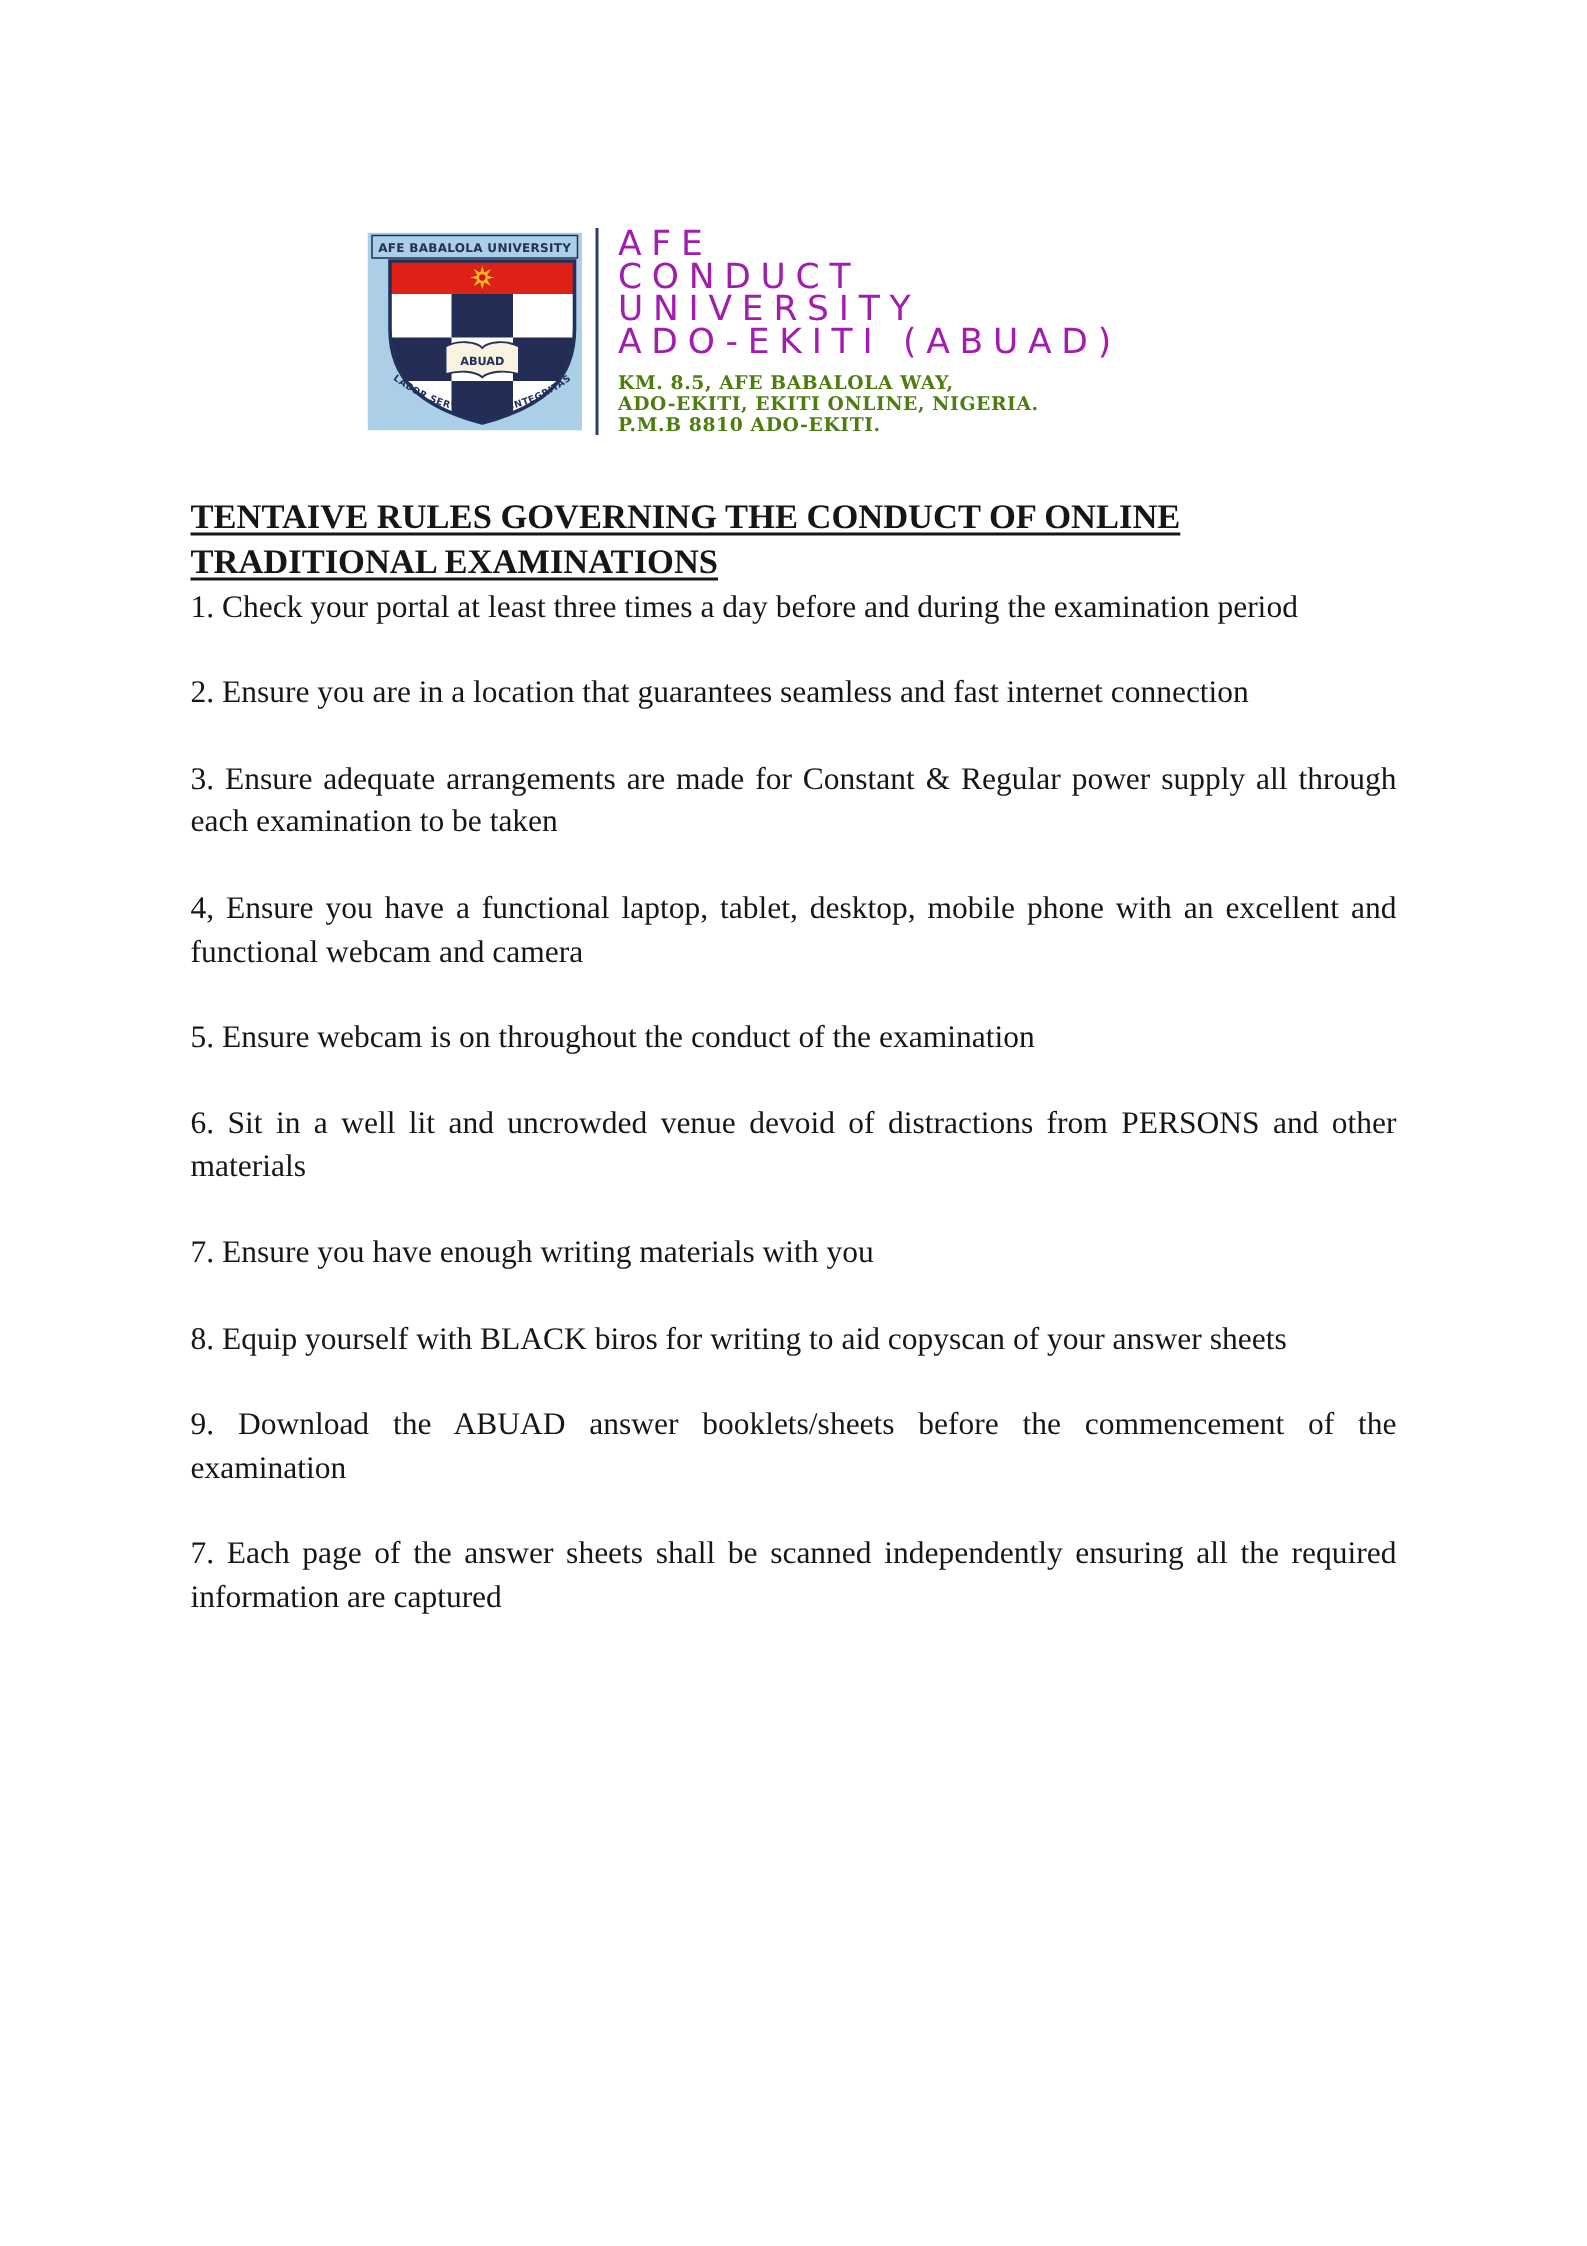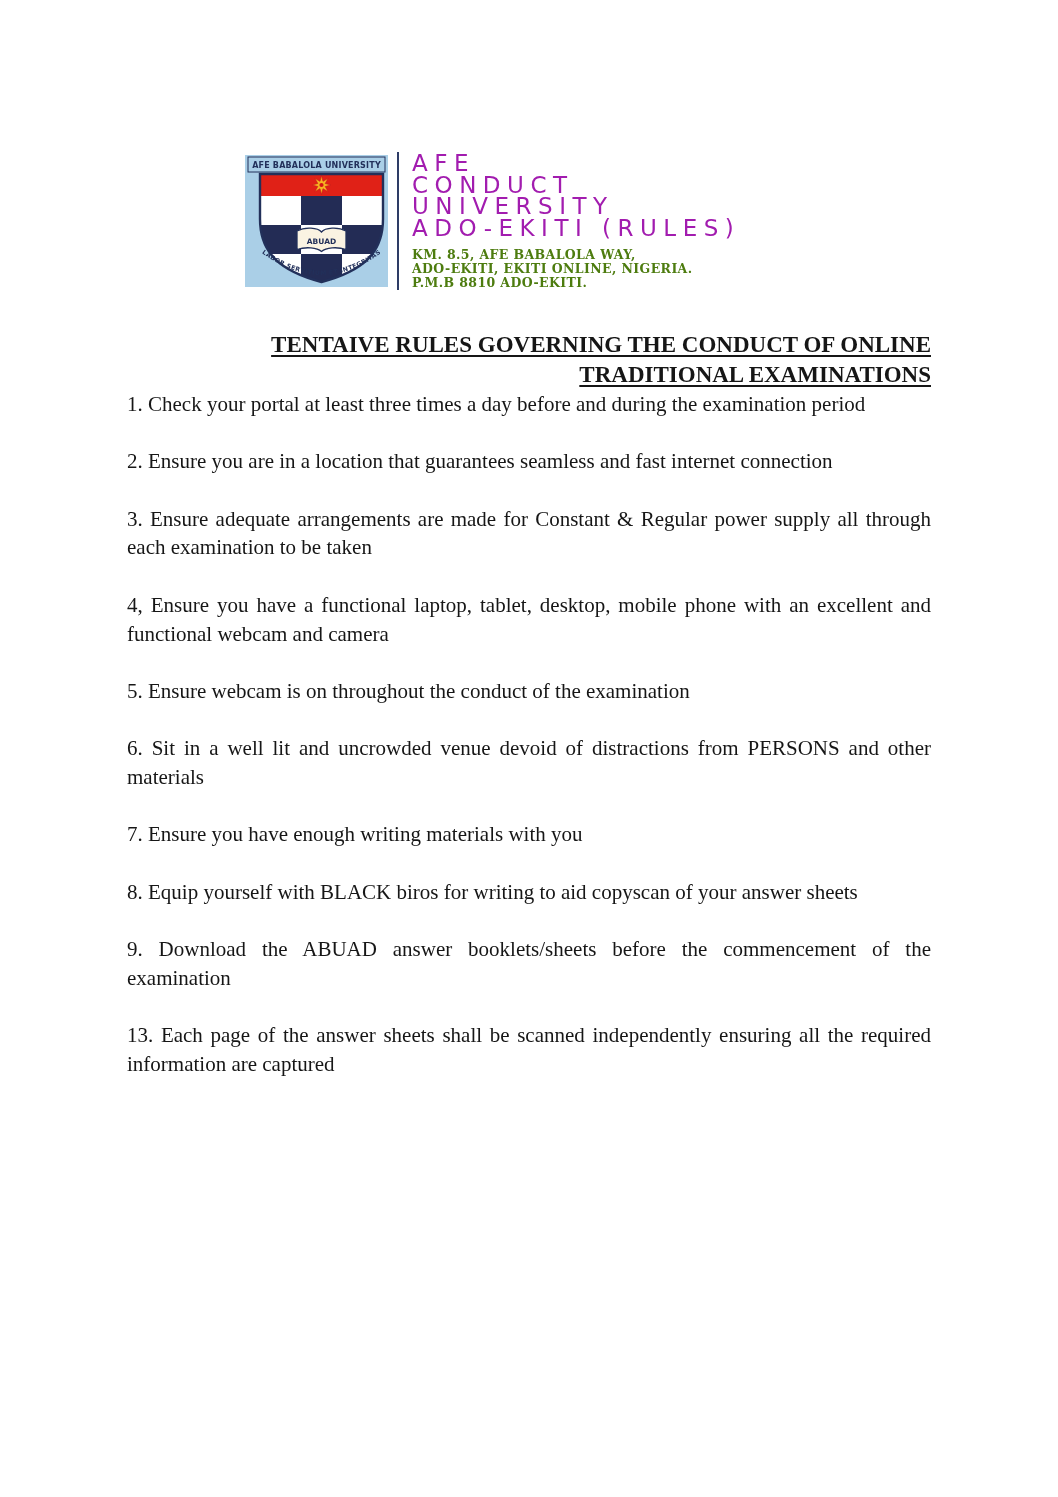--- a/index.html
+++ b/index.html
@@ -54,21 +54,21 @@
   h1.college-title {
     margin: 14px 0 0;
     text-align: center;
     font-size: 29px;
     line-height: 34px;
     font-weight: bold;
     letter-spacing: 0.3px;
   }
   h2.rules-title {
     margin: 40px 0 0;
-    text-align: right;
+    text-align: left;
     font-size: 23px;
     line-height: 30px;
     font-weight: bold;
   }
   h2.rules-title span {
     text-decoration: underline;
     text-decoration-thickness: 2px;
     text-underline-offset: 3px;
   }
 
@@ -137,21 +137,21 @@
         </text>
       </svg>
 
       <div class="v-divider"></div>
 
       <div class="brand-text">
         <div class="wordmark">
           <div>AFE</div>
           <div>CONDUCT</div>
           <div>UNIVERSITY</div>
-          <div>ADO-EKITI (RULES)</div>
+          <div>ADO-EKITI (ABUAD)</div>
         </div>
         <div class="brand-address">
           <div>KM. 8.5, AFE BABALOLA WAY,</div>
           <div>ADO-EKITI, EKITI ONLINE, NIGERIA.</div>
           <div>P.M.B 8810 ADO-EKITI.</div>
         </div>
       </div>
     </div>
 
 
@@ -163,16 +163,16 @@
 
     <p class="body-text">1. Check your portal at least three times a day before and during the examination period</p>
     <p class="body-text">2. Ensure you are in a location that guarantees seamless and fast internet connection</p>
     <p class="body-text">3. Ensure adequate arrangements are made for Constant &amp; Regular power supply all through each examination to be taken</p>
     <p class="body-text">4, Ensure you have a functional laptop, tablet, desktop, mobile phone with an excellent and functional webcam and camera</p>
     <p class="body-text">5. Ensure webcam is on throughout the conduct of the examination</p>
     <p class="body-text">6. Sit in a well lit and uncrowded venue devoid of distractions from PERSONS and other materials</p>
     <p class="body-text">7. Ensure you have enough writing materials with you</p>
     <p class="body-text">8. Equip yourself with BLACK biros for writing to aid copyscan of your answer sheets</p>
     <p class="body-text">9. Download the ABUAD answer booklets/sheets before the commencement of the examination</p>
-    <p class="body-text">13. Each page of the answer sheets shall be scanned independently ensuring all the required information are captured</p>
+    <p class="body-text">7. Each page of the answer sheets shall be scanned independently ensuring all the required information are captured</p>
 
   </div>
 </div>
 
 </body></html>

